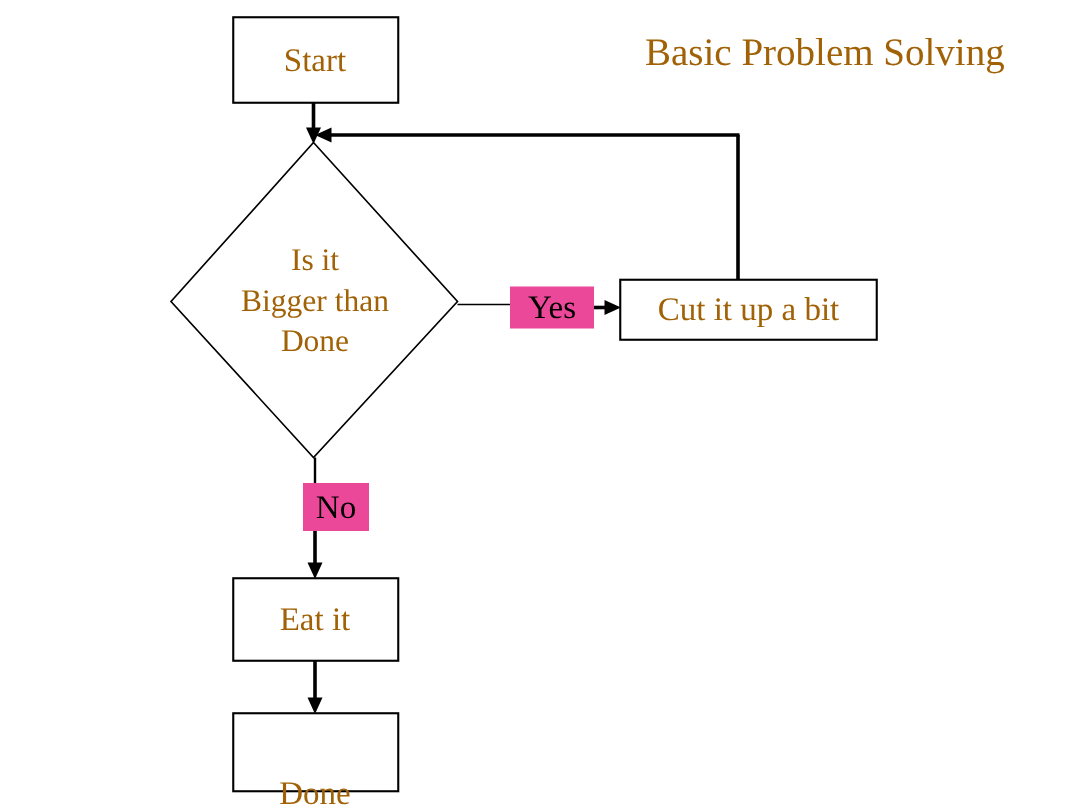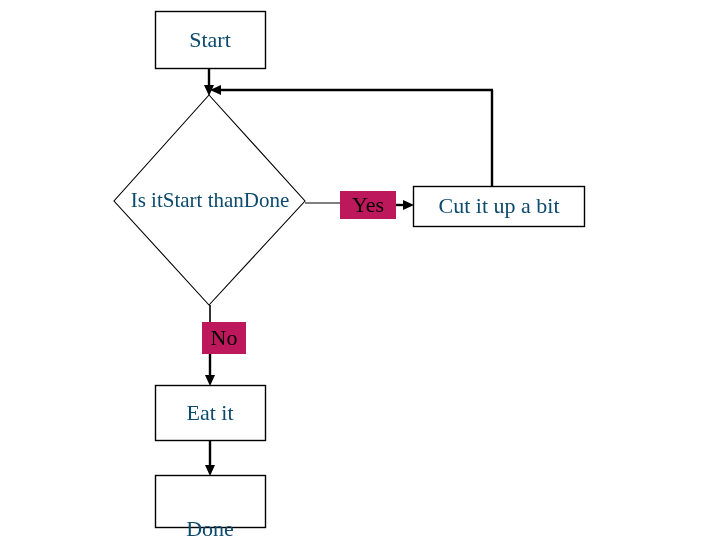--- a/index.html
+++ b/index.html
@@ -20,50 +20,50 @@
   #flow-svg {
     position: absolute;
     left: 0;
     top: 0;
     width: 720px;
     height: 540px;
   }
   .node-label {
     position: absolute;
     text-align: center;
-    color: #0c4a6e;
+    color: #a16207;
     font-family: "Liberation Serif", "DejaVu Serif", serif;
     white-space: pre;
     line-height: 1.0;
     pointer-events: none;
   }
   .box-label {
     font-size: 22px;
     display: flex;
     align-items: center;
     justify-content: center;
   }
   #start-label     { left: 155px; top: 11px;  width: 110px; height: 57px; }
   #eat-label       { left: 155px; top: 385px; width: 110px; height: 55px; }
   #done-label      { left: 155px; top: 503px; width: 110px; height: 52px; }
   #cut-label       { left: 413px; top: 186px; width: 172px; height: 40px; }
   #diamond-label {
     left: 124px; top: 136px; width: 172px; height: 128px;
     font-size: 21px; line-height: 27px;
-    display: flex; flex-direction: row;
+    display: flex; flex-direction: column;
     align-items: center; justify-content: center;
   }
   #title-label {
     left: 430px; top: 22px; width: 280px;
     font-size: 26px; text-align: left;
   }
   .edge-label {
     position: absolute;
     font-size: 22px;
-    background: #be185d;
+    background: #ec4899;
     text-align: center;
     color: #000000;
     font-family: "Liberation Serif", "DejaVu Serif", serif;
     pointer-events: none;
   }
   #yes-label { left: 340px; top: 191px; width: 56px; height: 28px; line-height: 28px; }
   #no-label  { left: 202px; top: 322px; width: 44px; height: 32px; line-height: 32px; }
 </style>
 </head>
 <body>
@@ -96,26 +96,27 @@
     <polygon points="210,90 221,85 221,95" fill="#000000"></polygon>
 
     <line x1="210" y1="305" x2="210" y2="330" stroke="#000000" stroke-width="1.6"></line>
     <line x1="210" y1="352" x2="210" y2="378" stroke="#000000" stroke-width="2.4"></line>
     <polygon points="210,386 205,375 215,375" fill="#000000"></polygon>
 
     <line x1="210" y1="440" x2="210" y2="468" stroke="#000000" stroke-width="2.4"></line>
     <polygon points="210,476 205,465 215,465" fill="#000000"></polygon>
   </svg>
 
+  <div class="node-label" id="title-label">Basic Problem Solving</div>
 
   <div class="node-label box-label" id="start-label">Start</div>
 
   <div class="node-label" id="diamond-label">
     <span>Is it</span>
-    <span>Start than</span>
+    <span>Bigger than</span>
     <span>Done</span>
   </div>
 
   <div class="node-label box-label" id="eat-label">Eat it</div>
 
   <div class="node-label box-label" id="cut-label">Cut it up a bit</div>
 
   <div class="node-label box-label" id="done-label">Done</div>
 
   <div class="edge-label" id="yes-label">Yes</div>

